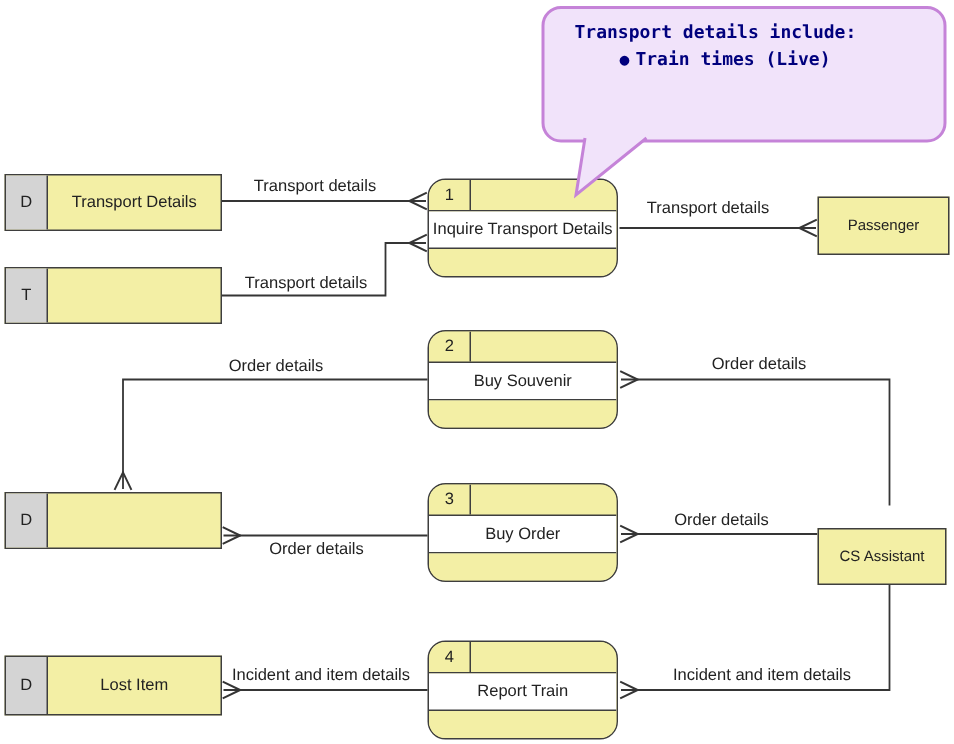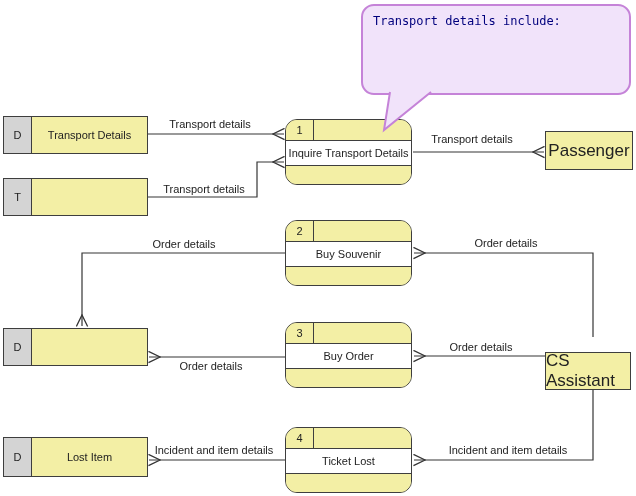--- a/index.html
+++ b/index.html
@@ -41,35 +41,35 @@
     height:25px;box-sizing:border-box;border-bottom:1px solid var(--node-border,#3e3e3e);
     background:var(--process-body-fill,#fff);display:flex;align-items:center;justify-content:center;
     font-size:11px;white-space:nowrap;
   }
   .process .pfoot{flex:1;background:var(--node-fill,#F3EFA5);}
 
   
   .entity{
     position:absolute;box-sizing:border-box;border:1px solid var(--node-border,#3e3e3e);
     background:var(--node-fill,#F3EFA5);display:flex;align-items:center;justify-content:center;
-    font-size:17px;z-index:2;
+    font-size:10px;z-index:2;
   }
 
   
   .flowlabel{
     position:absolute;transform:translateX(-50%);white-space:nowrap;font-size:11px;z-index:3;
   }
 
   
   .callout{
     position:absolute;left:361px;top:4px;width:270px;height:91px;box-sizing:border-box;
     background:var(--callout-fill,#F1E3FA);border:2px solid var(--callout-border,#C583D8);
     border-radius:13px;z-index:2;color:var(--callout-text,#00007D);
-    font-family:"DejaVu Sans Mono",monospace;font-weight:normal;font-size:12px;line-height:18px;
-    padding:6px 10px;
+    font-family:"DejaVu Sans Mono",monospace;font-weight:bold;font-size:12px;line-height:18px;
+    padding:6px 20px;
   }
   .callout .bullets{padding-left:30px;}
   .callout .bullet-glyph{margin-right:4px;font-size:11px;}
 </style>
 </head>
 <body>
 
 <div id="canvas">
 
   <svg class="wires" width="636" height="496" viewBox="0 0 636 496">
@@ -85,20 +85,21 @@
     <path class="flow" d="M285 253 L82 253 L82 326" marker-end="url(#arrow)"></path>
     <path class="flow" d="M545 356 L414 356" marker-end="url(#arrow)"></path>
     <path class="flow" d="M285 357 L149 357" marker-end="url(#arrow)"></path>
     <path class="flow" d="M593 375 L593 460 L414 460" marker-end="url(#arrow)"></path>
     <path class="flow" d="M285 460 L149 460" marker-end="url(#arrow)"></path>
   </svg>
 
   <div class="callout">
     <div>Transport details include:</div>
     <div class="bullets">
+      <div><span class="bullet-glyph">●</span><span>Train times (Live)</span></div>
     </div>
   </div>
   <svg class="tail" width="636" height="496" viewBox="0 0 636 496">
     <path d="M390 92 L384 130 L431 92" style="fill:var(--callout-fill,#F1E3FA);stroke:var(--callout-border,#C583D8);stroke-width:2;"></path>
   </svg>
 
   <div class="datastore" style="top:116px;">
     <div class="keycell">D</div>
     <div class="dslabel">Transport Details</div>
   </div>
@@ -131,21 +132,21 @@
     <div class="phead">
         <div class="pnum">3</div>
       </div>
     <div class="pbody">Buy Order</div>
     <div class="pfoot"></div>
   </div>
   <div class="process" style="top:427px;">
     <div class="phead">
         <div class="pnum">4</div>
       </div>
-    <div class="pbody">Ticket Lost</div>
+    <div class="pbody">Report Train</div>
     <div class="pfoot"></div>
   </div>
 
   <div class="entity" style="left:545px;top:131px;width:88px;height:39px;">
     <span>Passenger</span>
   </div>
   <div class="entity" style="left:545px;top:352px;width:86px;height:38px;">
     <span>CS Assistant</span>
   </div>
 

